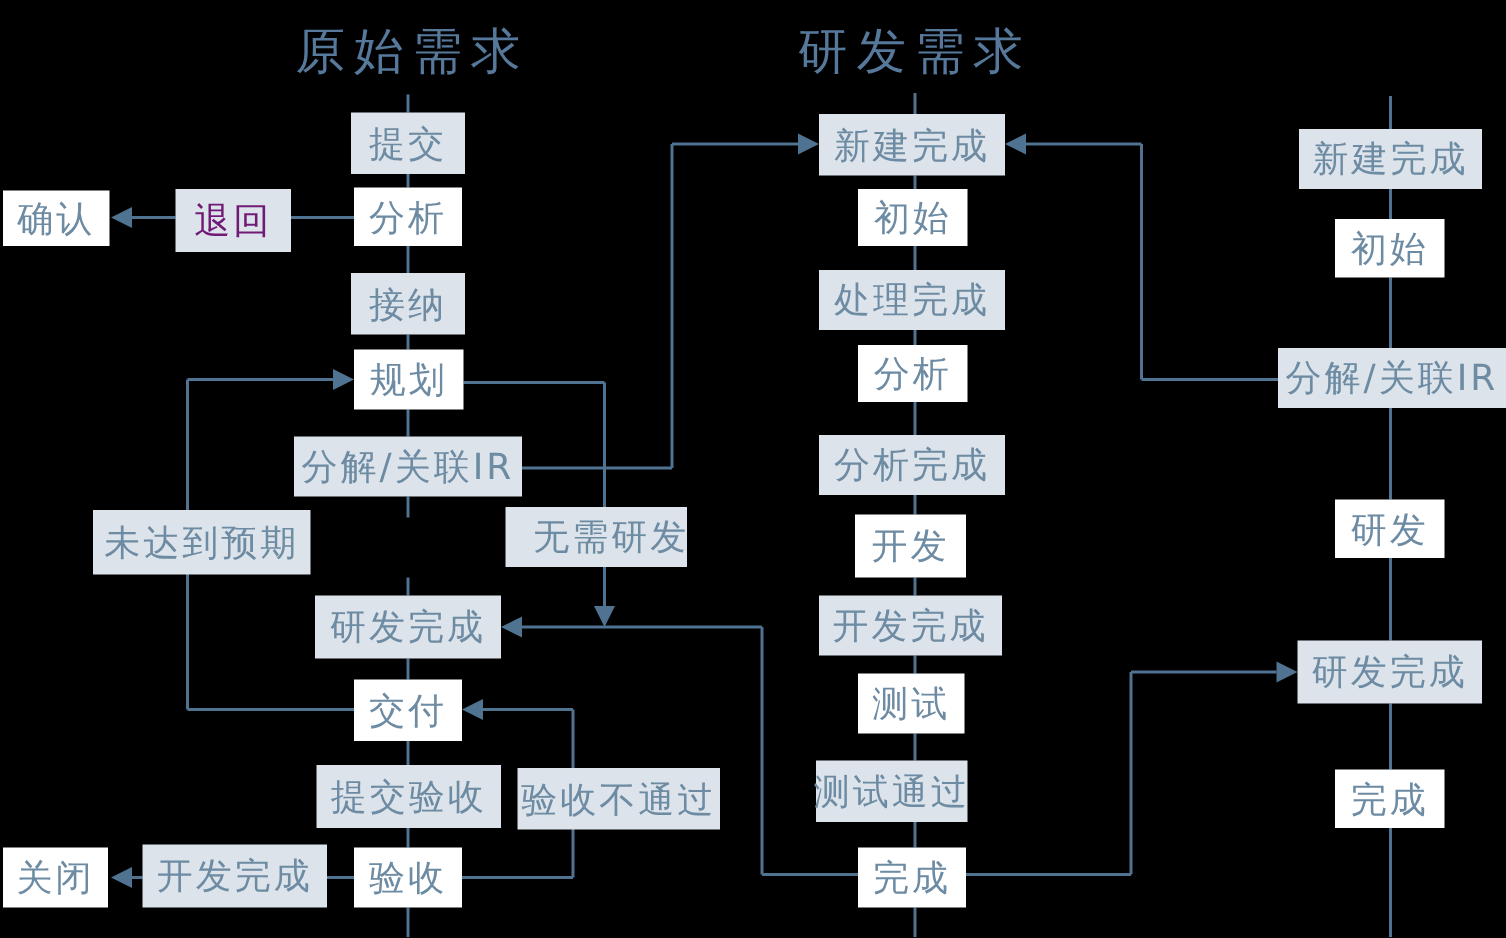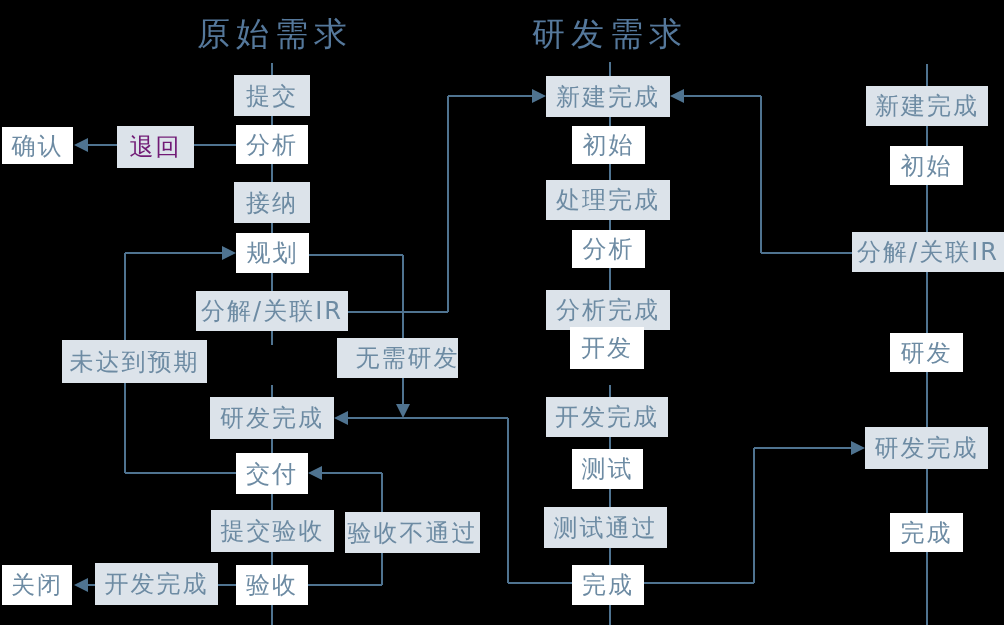--- a/index.html
+++ b/index.html
@@ -110,24 +110,24 @@
     <div class="node" style="left: 62px; top: 340px; width: 145px; height: 43px; background: rgb(220, 227, 234); color: rgb(109, 139, 163);">未达到预期</div>
     <div class="node" style="left: 337px; top: 338px; width: 121px; height: 40px; background: rgb(220, 227, 234); color: rgb(109, 139, 163); padding-left: 20px;">无需研发</div>
     <div class="node" style="left: 345px; top: 512px; width: 135px; height: 41px; background: rgb(220, 227, 234); color: rgb(109, 139, 163);">验收不通过</div>
     <div class="node" style="left: 95px; top: 563px; width: 123px; height: 42px; background: rgb(220, 227, 234); color: rgb(109, 139, 163);">开发完成</div>
     <div class="node" style="left: 2px; top: 565px; width: 70px; height: 40px; background: rgb(255, 255, 255); color: rgb(109, 139, 163);">关闭</div>
     <div class="node" style="left: 546px; top: 76px; width: 124px; height: 41px; background: rgb(220, 227, 234); color: rgb(109, 139, 163);">新建完成</div>
     <div class="node" style="left: 572px; top: 126px; width: 73px; height: 38px; background: rgb(255, 255, 255); color: rgb(109, 139, 163);">初始</div>
     <div class="node" style="left: 546px; top: 180px; width: 124px; height: 40px; background: rgb(220, 227, 234); color: rgb(109, 139, 163);">处理完成</div>
     <div class="node" style="left: 572px; top: 230px; width: 73px; height: 38px; background: rgb(255, 255, 255); color: rgb(109, 139, 163);">分析</div>
     <div class="node" style="left: 546px; top: 290px; width: 124px; height: 40px; background: rgb(220, 227, 234); color: rgb(109, 139, 163);">分析完成</div>
-    <div class="node" style="left: 570px; top: 327px; width: 74px; height: 42px; background: rgb(255, 255, 255); color: rgb(109, 139, 163);">开发</div>
+    <div class="node" style="left: 570px; top: 343px; width: 74px; height: 42px; background: rgb(255, 255, 255); color: rgb(109, 139, 163);">开发</div>
     <div class="node" style="left: 546px; top: 397px; width: 122px; height: 40px; background: rgb(220, 227, 234); color: rgb(109, 139, 163);">开发完成</div>
     <div class="node" style="left: 572px; top: 449px; width: 71px; height: 40px; background: rgb(255, 255, 255); color: rgb(109, 139, 163);">测试</div>
-    <div class="node" style="left: 544px; top: 507px; width: 123px; height: 41px; background: rgb(220, 227, 234); color: rgb(109, 139, 163);">测试通过</div>
+    <div class="node" style="left: 544px; top: 507px; width: 101px; height: 41px; background: rgb(220, 227, 234); color: rgb(109, 139, 163);">测试通过</div>
     <div class="node" style="left: 572px; top: 565px; width: 72px; height: 40px; background: rgb(255, 255, 255); color: rgb(109, 139, 163);">完成</div>
     <div class="node" style="left: 866px; top: 86px; width: 122px; height: 40px; background: rgb(220, 227, 234); color: rgb(109, 139, 163);">新建完成</div>
     <div class="node" style="left: 890px; top: 146px; width: 73px; height: 39px; background: rgb(255, 255, 255); color: rgb(109, 139, 163);">初始</div>
     <div class="node" style="left: 852px; top: 232px; width: 152px; height: 40px; background: rgb(220, 227, 234); color: rgb(109, 139, 163);">分解/关联IR</div>
     <div class="node" style="left: 890px; top: 333px; width: 73px; height: 39px; background: rgb(255, 255, 255); color: rgb(109, 139, 163);">研发</div>
     <div class="node" style="left: 865px; top: 427px; width: 123px; height: 42px; background: rgb(220, 227, 234); color: rgb(109, 139, 163);">研发完成</div>
     <div class="node" style="left: 890px; top: 513px; width: 73px; height: 39px; background: rgb(255, 255, 255); color: rgb(109, 139, 163);">完成</div>
     <div class="col-title" style="left: 275px; top: 16px; color: rgb(85, 120, 155);">原始需求</div>
     <div class="col-title" style="left: 610px; top: 16px; color: rgb(85, 120, 155);">研发需求</div>
   </div>

